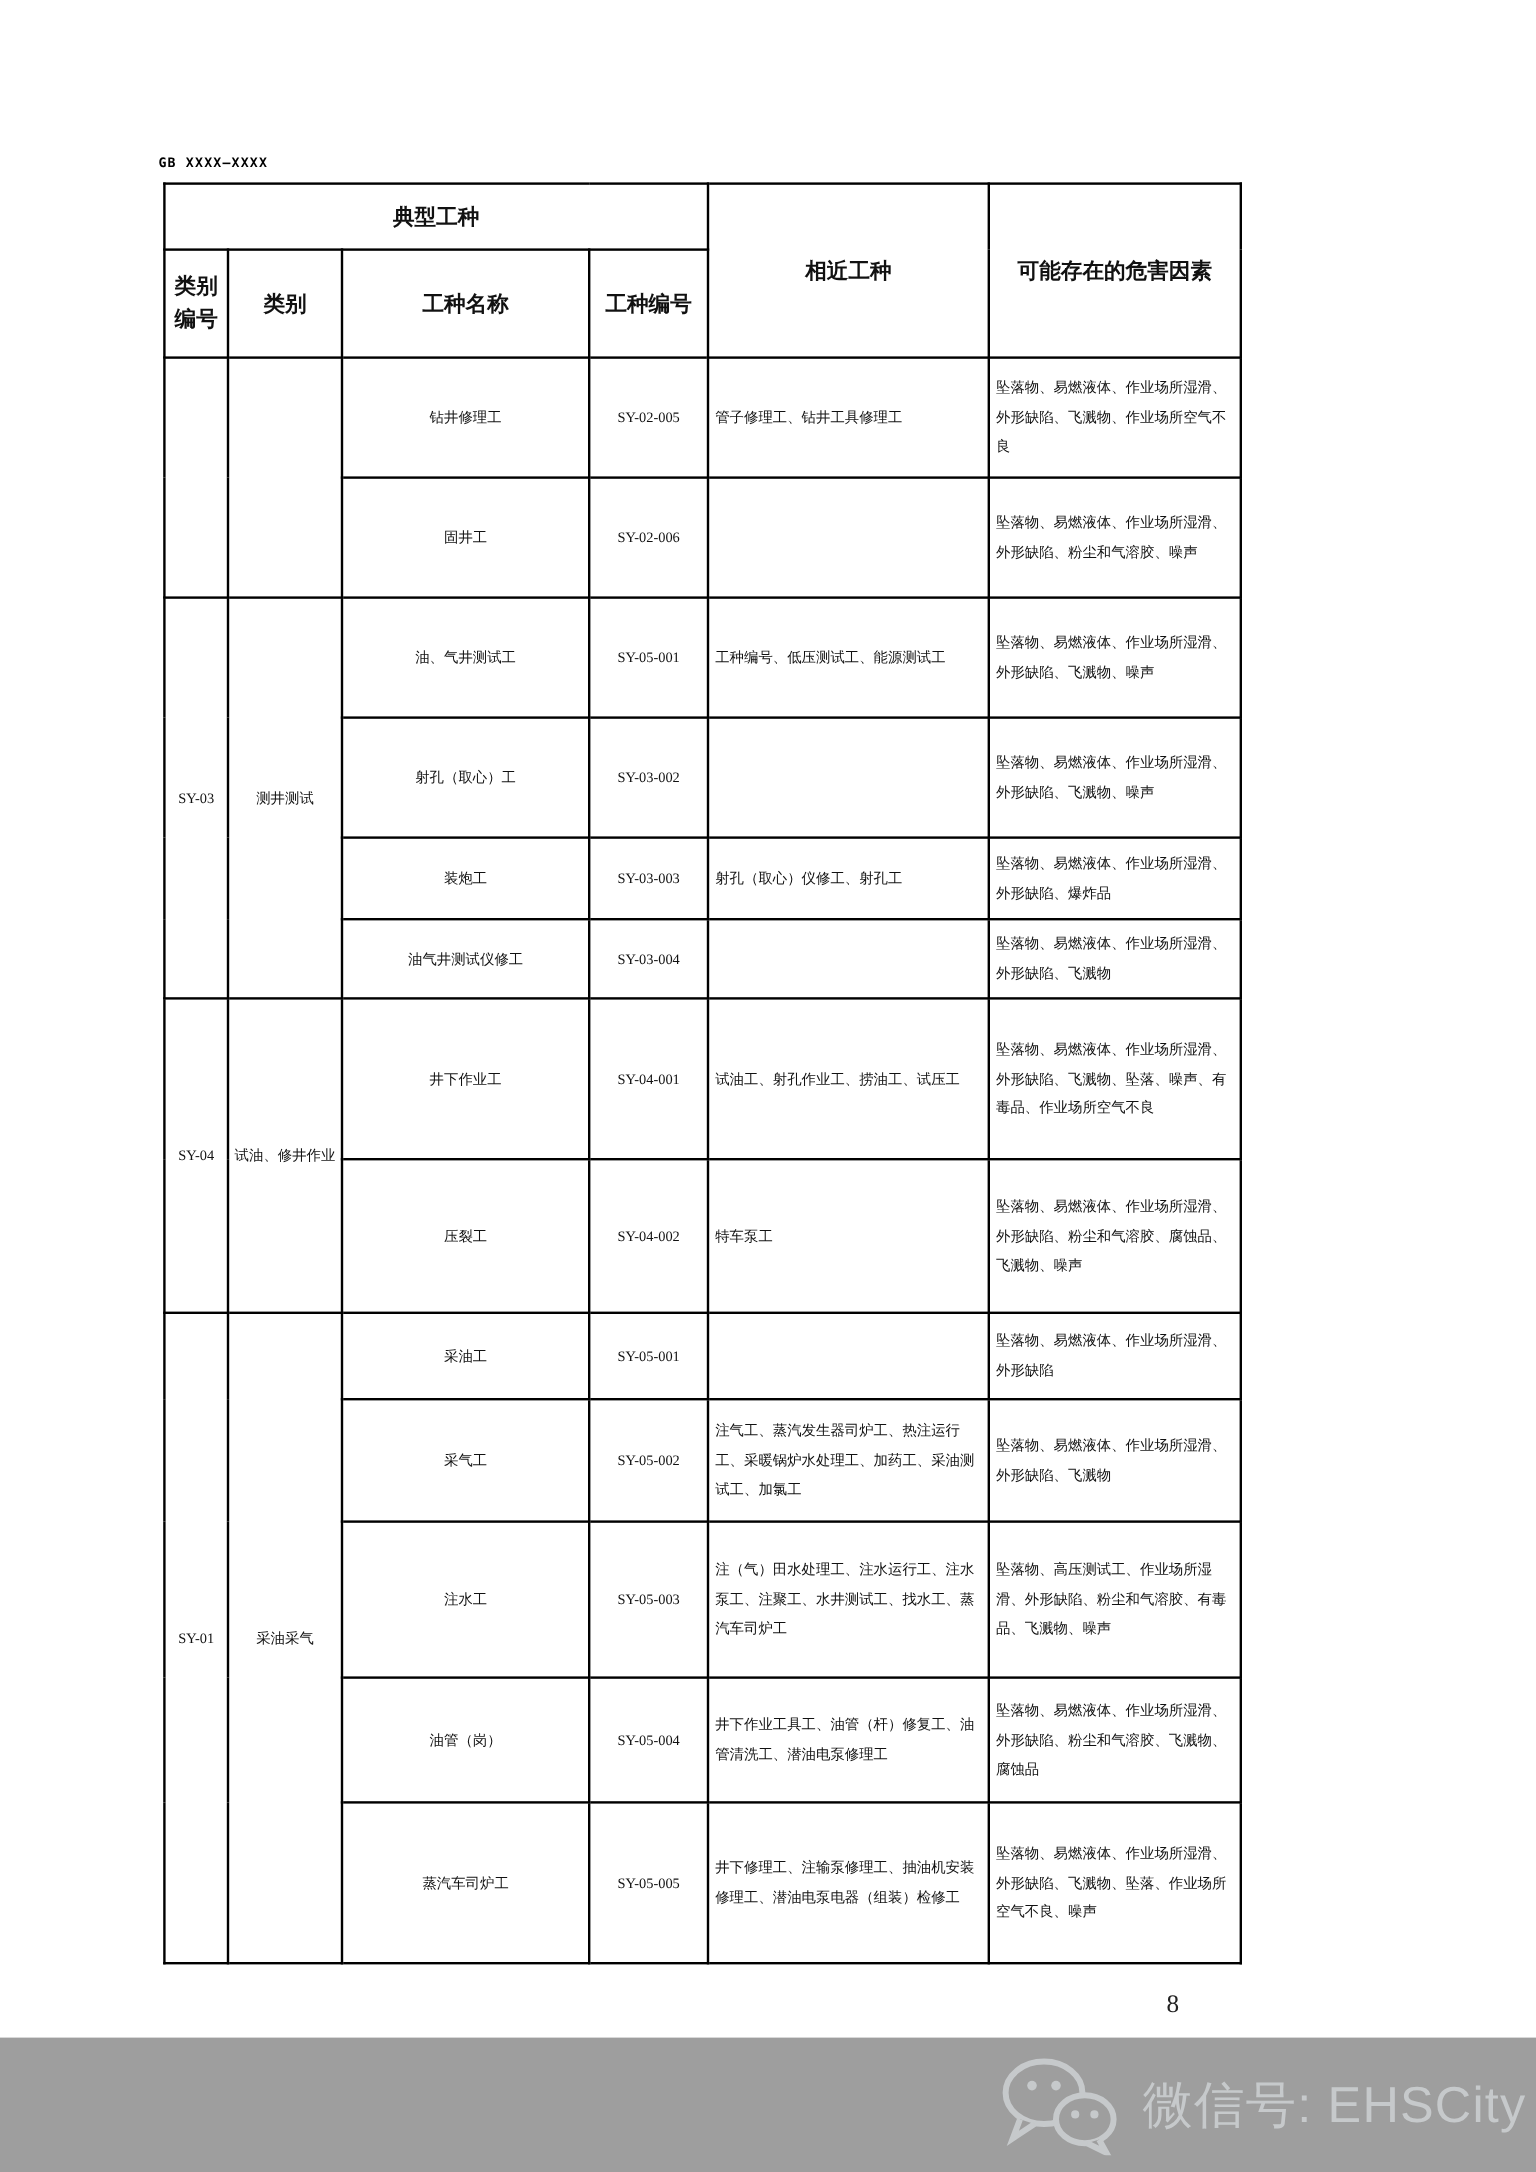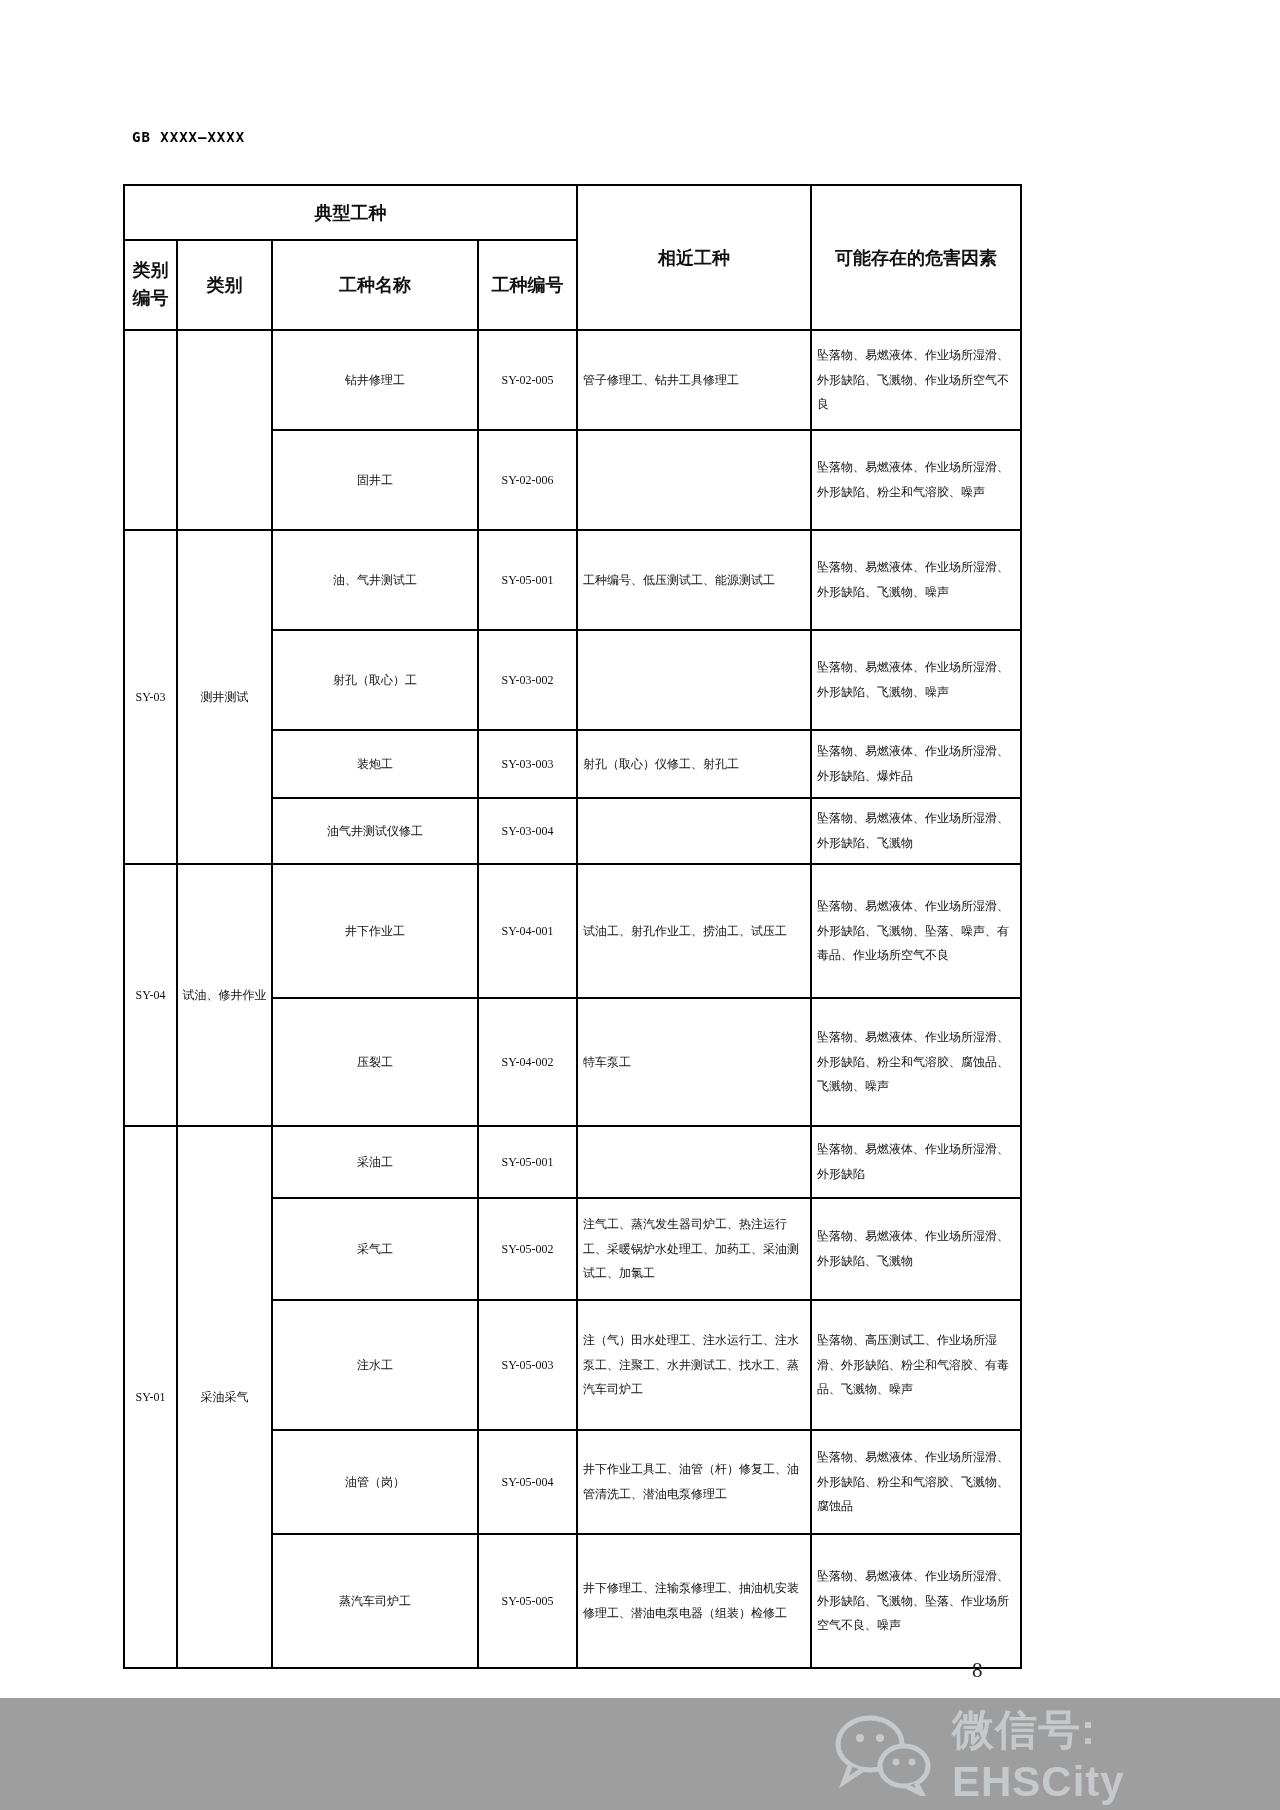--- a/index.html
+++ b/index.html
@@ -4,43 +4,42 @@
 <style>
   html,body{margin:0;padding:0}
   body{
     width:1280px;height:1810px;position:relative;background:#ffffff;
     font-family:"Liberation Serif","DejaVu Serif",serif;color:#111;
     overflow:hidden;
   }
   .doc-code{
     position:absolute;left:132px;top:129px;
     font-family:"DejaVu Sans Mono","Liberation Mono",monospace;
-    font-size:14px;font-weight:bold;letter-spacing:1px;color:#000;
+    font-size:11px;font-weight:bold;letter-spacing:1px;color:#000;
   }
   table.main{
-    position:absolute;left:123px;top:152px;width:897px;
-    border-collapse:collapse;table-layout:fixed;margin-top:32px;
+    position:absolute;left:136px;top:152px;width:897px;
+    border-collapse:collapse;table-layout:fixed;
   }
   table.main td,table.main th{
     border:2px solid #000;overflow:hidden;vertical-align:middle;
     word-break:break-all;
   }
   th{font-size:18px;font-weight:bold;text-align:center;padding:2px 4px}
   .hrow1 th{height:49px}
   .hrow2 th{height:84px}
   .two-line{white-space:pre-line;line-height:1.55}
   td.c-center{text-align:center;font-size:12px;padding:2px 4px;line-height:1.7}
   td.c-left{text-align:left;font-size:12px;padding:2px 4px 2px 5px;line-height:2.05}
   .page-num{
     position:absolute;left:972px;top:1658px;font-size:21px;color:#222;
   }
   .footer-band{
     position:absolute;left:0;bottom:0;width:1280px;height:112px;
     background:#9e9e9e;
-    font-weight:bold;
   }
   .watermark{
     position:absolute;left:828px;top:13px;height:86px;
     display:flex;align-items:center;gap:16px;
   }
   .watermark-label{
     font-family:"Liberation Sans","DejaVu Sans",sans-serif;
     font-size:42px;color:#c6c9cb;letter-spacing:1px;
   }
   .wechat-icon svg{display:block}

